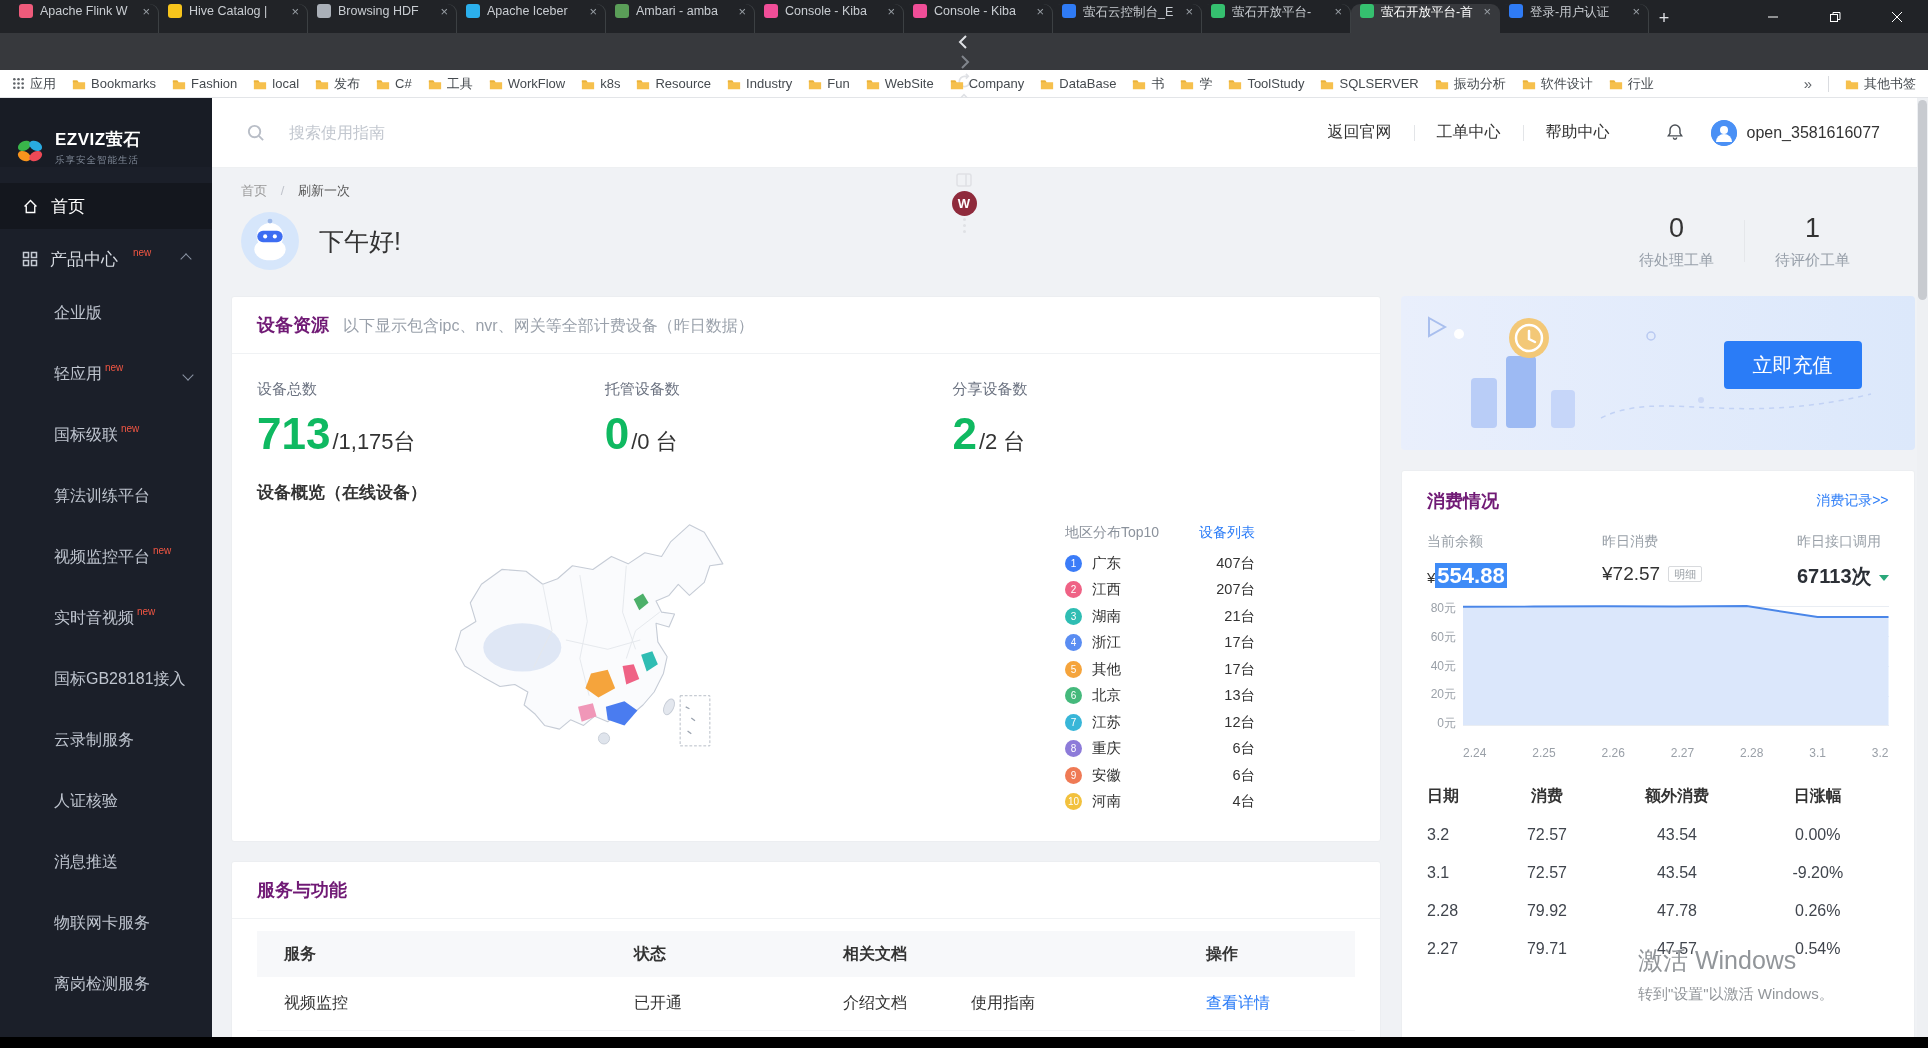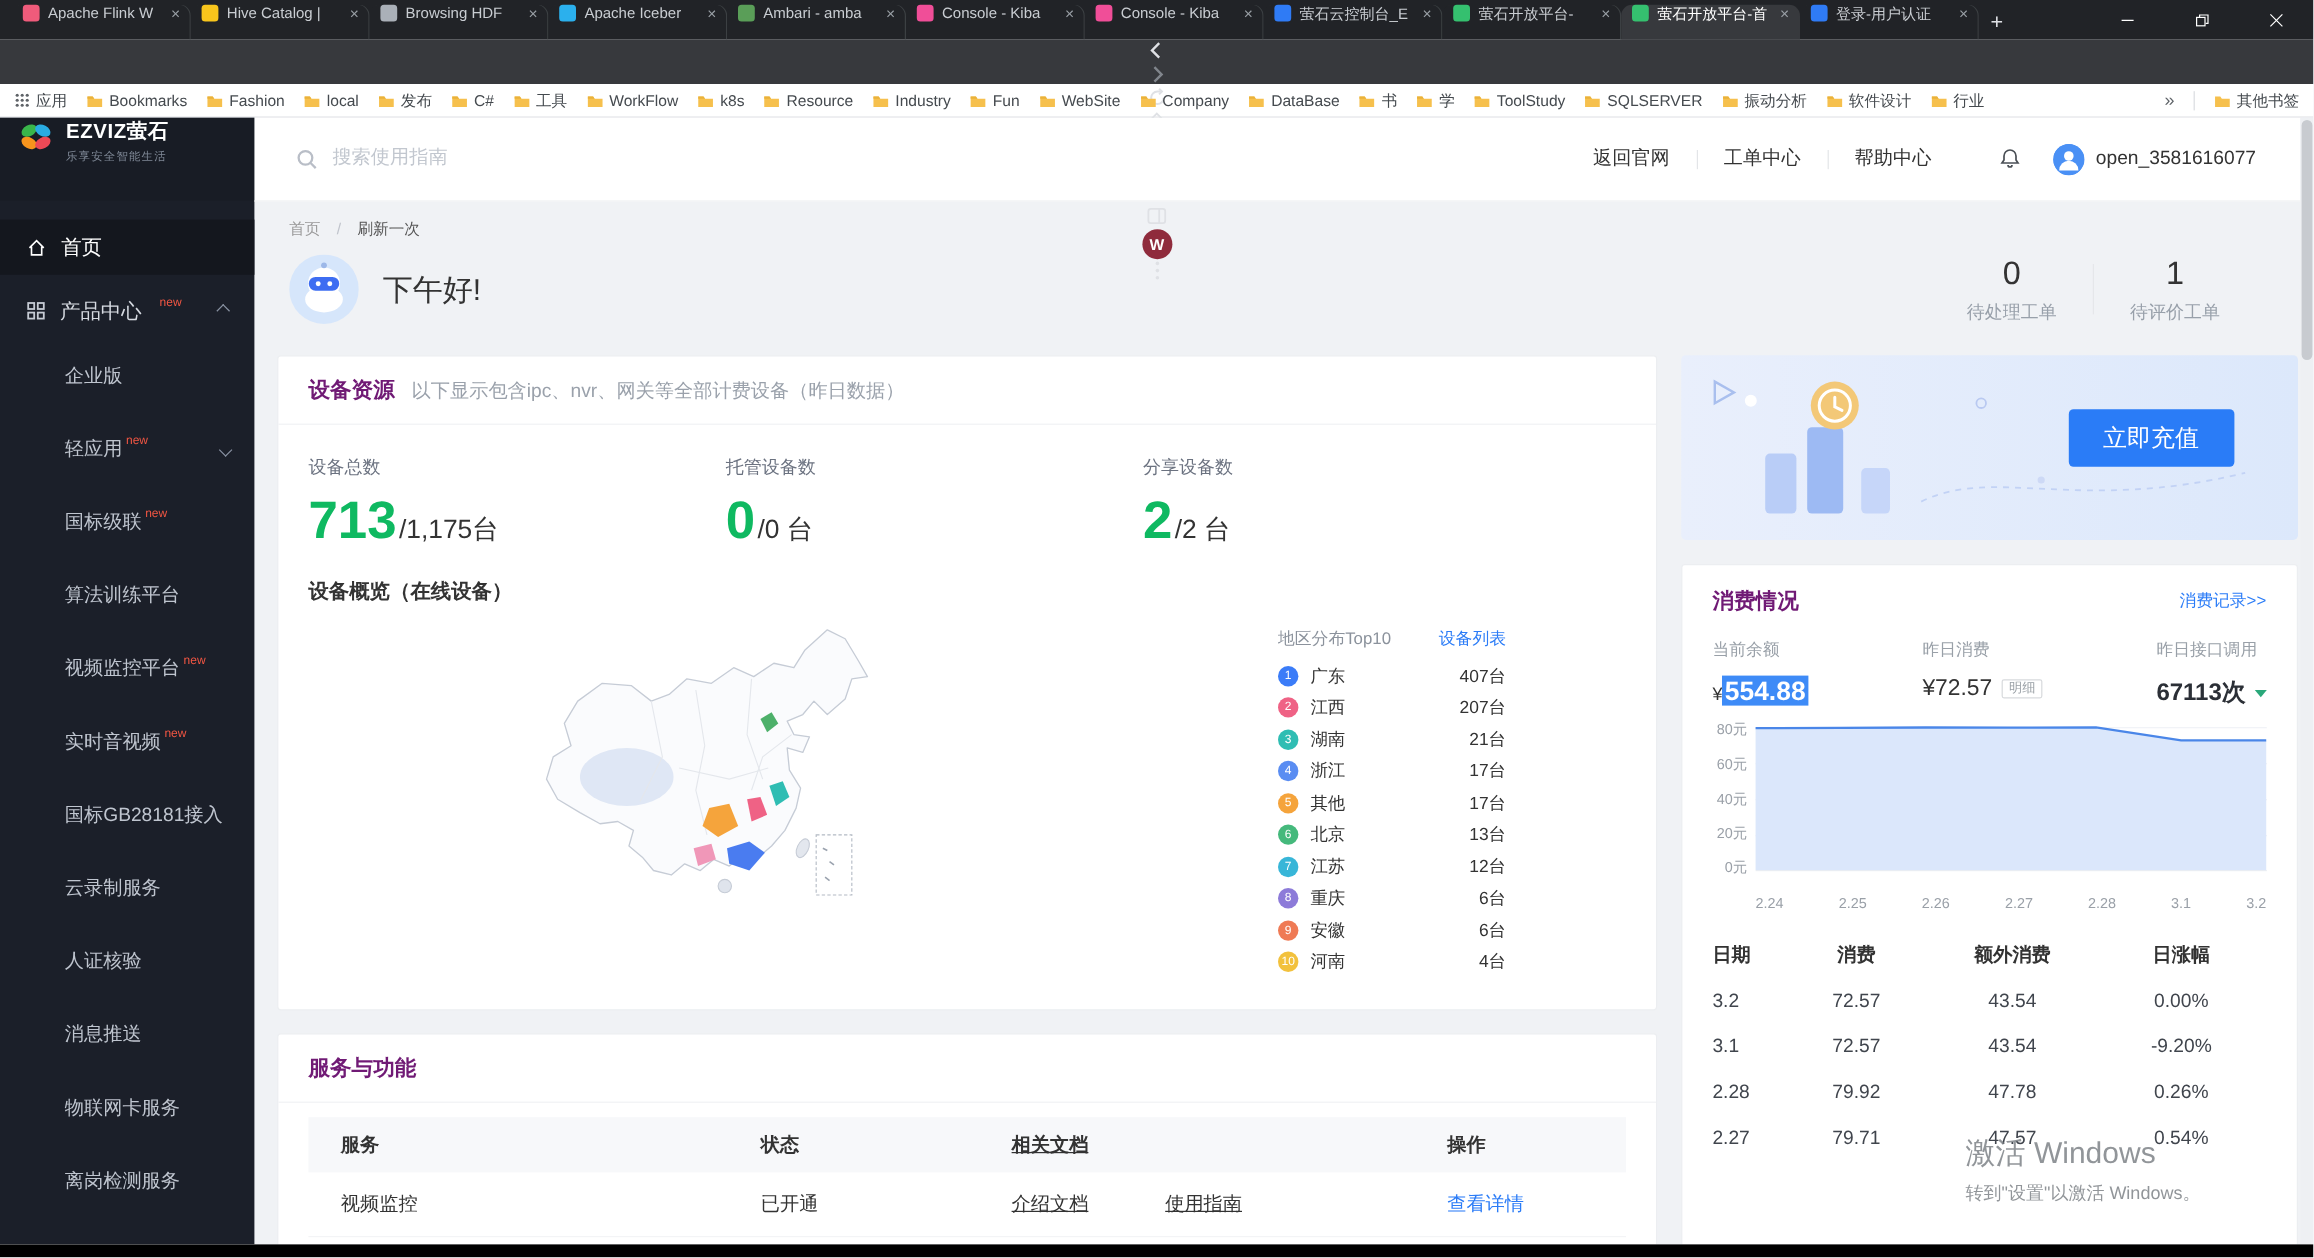--- a/index.html
+++ b/index.html
@@ -41,39 +41,39 @@
   .bm-spacer { margin-left:auto; }
   .bm-more { color:#5f6368; font-size:15px; }
   .bm-div { width:1px; height:16px; background:#dadce0; }
 
   
   .page { position:absolute; top:98px; left:0; right:0; bottom:11px; display:flex; overflow:hidden; }
   .bottombar { position:absolute; left:0; right:0; bottom:0; height:11px; background:#000; }
 
   
   .sidebar { width:212px; flex:none; background:#1b1f29; color:#c6cbd4; display:flex; flex-direction:column; }
-  .brand { height:69px; display:flex; align-items:flex-start; gap:9px; padding:0 14px; background:#181c25; }
+  .brand { height:69px; display:flex; align-items:flex-end; gap:9px; padding:0 14px; background:#181c25; }
   .brand-name { color:#fff; font-size:17px; font-weight:bold; letter-spacing:.5px; }
   .brand-slogan { color:#7f8896; font-size:9.5px; margin-top:3px; letter-spacing:1px; }
   .nav-home { height:46px; margin-top:16px; display:flex; align-items:center; gap:12px; padding:0 22px;
               font-size:17px; color:#fff; background:#14171e; }
   .nav-group { height:48px; margin-top:6px; display:flex; align-items:center; gap:12px; padding:0 22px;
                font-size:17px; color:#d7dbe2; }
   .sub { height:61px; display:flex; align-items:center; padding-left:54px; padding-right:20px;
          font-size:16px; color:#bfc5cf; }
   .new { color:#f25643; font-size:10px; margin-left:3px; position:relative; top:-7px; }
   .chev { width:8px; height:8px; border-right:1.7px solid #8a93a3; border-bottom:1.7px solid #8a93a3; display:inline-block; }
   .chev-up { transform:rotate(-135deg); margin-left:auto; }
   .chev-down { transform:rotate(45deg); margin-left:auto; }
 
   
   .main { flex:1; display:flex; flex-direction:column; position:relative; overflow:hidden; }
   .topbar { height:70px; flex:none; background:#fff; display:flex; align-items:center; padding:0 34px;
             position:relative; border-bottom:1px solid #eef0f2; }
-  .searchbox { display:flex; align-items:flex-start; gap:12px; }
+  .searchbox { display:flex; align-items:center; gap:24px; }
   .searchbox input { border:none; outline:none; background:transparent; font-size:16px; width:430px; color:#333;
                      font-family:inherit; }
   .searchbox input::placeholder { color:#c2c7cf; }
   .topbar-right { position:absolute; right:37px; display:flex; align-items:center; }
   .toplink { font-size:16px; color:#333; }
   .tdiv { width:1px; height:16px; background:#e3e5e8; margin:0 22px; }
   .bell { margin-left:55px; display:flex; }
   .user-avatar { width:26px; height:26px; border-radius:50%; background:#4a90f5; margin-left:26px;
                  display:flex; align-items:center; justify-content:center; overflow:hidden; }
   .username { font-size:16px; color:#333; margin-left:10px; }
@@ -119,21 +119,21 @@
   .rank-link { color:#2b7cf7; }
   .rank-row { display:flex; align-items:center; height:26.5px; font-size:14.5px; color:#333; }
   .badge { width:17px; height:17px; border-radius:50%; color:#fff; font-size:10px; display:flex;
            align-items:center; justify-content:center; margin-right:10px; flex:none; }
   .rcount { margin-left:auto; }
 
   .svc-table { margin:12px 25px 0; padding-bottom:40px; }
   .svc-head { display:flex; background:#f7f8fa; height:46px; align-items:center; font-size:16px; font-weight:bold; color:#333; }
   .svc-row { display:flex; height:54px; align-items:center; font-size:16px; color:#333; border-bottom:1px solid #f3f4f6; }
   .sc { padding-left:27px; }
-  .sc1 { width:350px; } .sc2 { width:209px; } .sc3 { width:363px; display:flex; gap:64px;text-decoration:underline; } .sc4 { flex:1; }
+  .sc1 { width:350px; } .sc2 { width:209px; } .sc3 { width:363px; display:flex; gap:64px; } .sc4 { flex:1; }
   .svc-link { color:#2b7cf7; }
 
   
   .banner { height:154px; flex:none; border-radius:4px; position:relative; overflow:hidden;
             background:linear-gradient(90deg,#e9effc,#dce8fb); }
   .recharge-btn { position:absolute; right:53px; top:45px; width:138px; height:48px; background:#2a7cf7;
                   color:#fff; font-size:20px; border-radius:4px; display:flex; align-items:center; justify-content:center; }
 
   .cons { flex:1; padding-bottom:30px; }
   .cons-head { padding:18px 25px 4px; display:flex; justify-content:space-between; align-items:center; }

